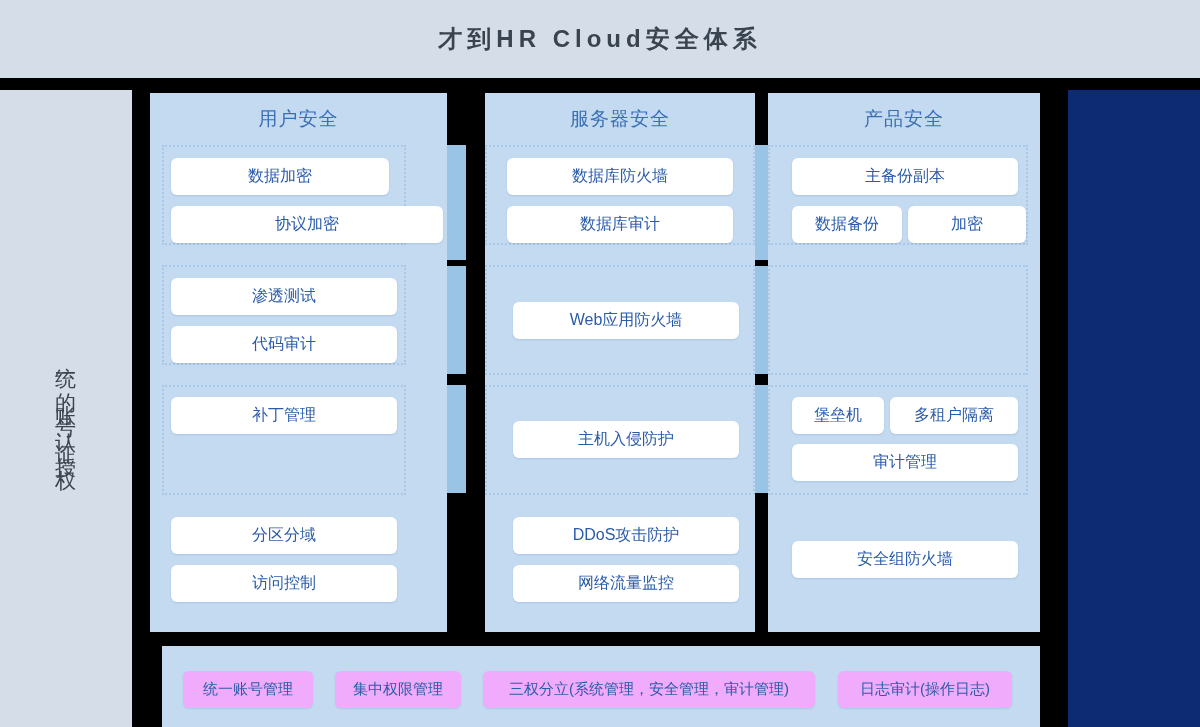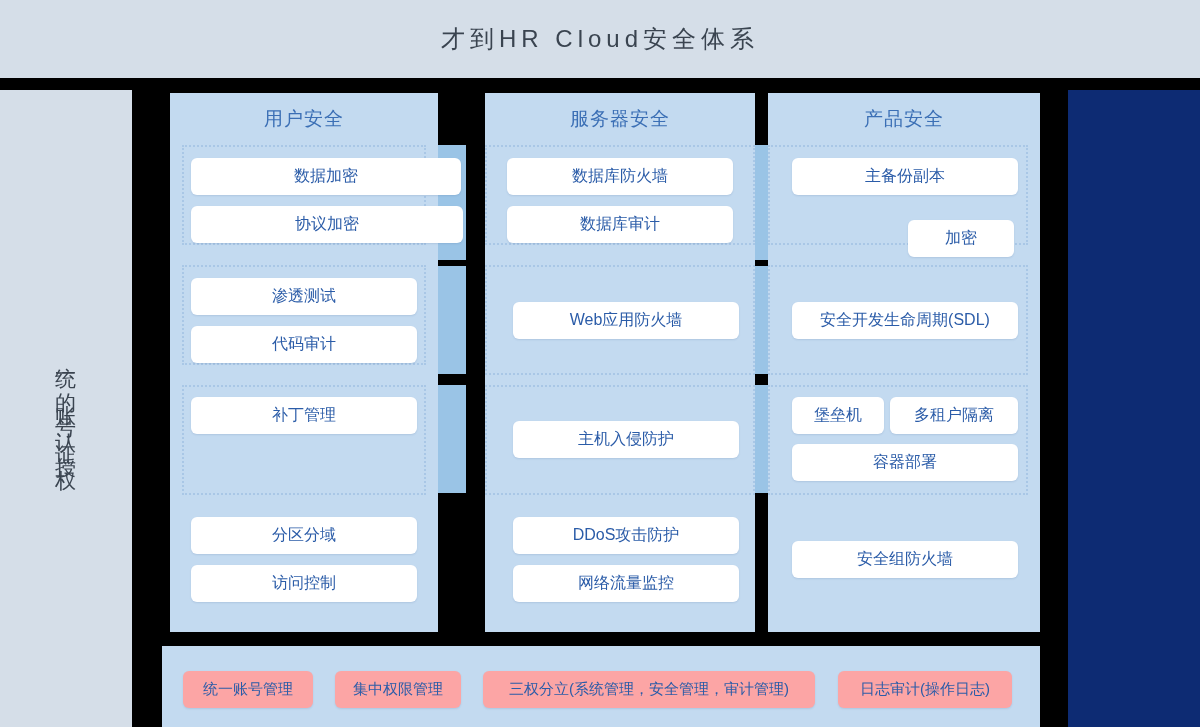--- a/index.html
+++ b/index.html
@@ -9,20 +9,21 @@
     font-family:"Liberation Sans","DejaVu Sans",sans-serif;
     overflow:hidden;
     position:relative;
   }
   .root{position:absolute;inset:0;}
 
   
   .titlebar{
     position:absolute;left:0;top:0;width:1200px;height:78px;
     background:#D5DEE8;
+    font-weight:bold;
   }
   .title{
     position:absolute;left:0;top:0;width:1200px;height:78px;
     display:flex;align-items:center;justify-content:center;
     font-size:24px;color:#3A4450;letter-spacing:5px;
     white-space:nowrap;
   }
 
   
   .leftbar{
@@ -47,21 +48,21 @@
   
   .col{
     position:absolute;top:93px;height:539px;
     background:#C3DAF0;
   }
   .col-head{
     position:absolute;left:0;top:0;width:100%;height:52px;
     display:flex;align-items:center;justify-content:center;
     font-size:19px;color:#3B6FB5;letter-spacing:1px;
   }
-  #col1{left:170px;width:268px;}
+  #col1{left:150px;width:268px;padding-left:29px;}
   #col2{left:466px;width:270px;margin-left:19px;}
   #col3{left:768px;width:272px;}
 
   
   .bridge{position:absolute;background:#9AC4E6;}
 
   
   .ring{
     position:absolute;
     border:2px dotted #A9C7E6;
@@ -78,21 +79,21 @@
     white-space:nowrap;
   }
 
   
   .bottombar{
     position:absolute;left:162px;top:646px;width:878px;height:81px;
     background:#C3DAF0;
   }
   .bitem{
     position:absolute;top:671px;height:37px;
-    background:#fca5a5;border-radius:6px;
+    background:#f0abfc;border-radius:6px;
     display:flex;align-items:center;justify-content:center;
     font-size:15px;color:#2B5CA8;
     box-shadow:0 1px 2px rgba(40,70,120,.13);
     white-space:nowrap;
   }
 </style>
 </head>
 <body>
 
 <div class="root">
@@ -120,21 +121,21 @@
   <div class="bridge" style="left:430px;top:385px;width:36px;height:108px"></div>
   <div class="bridge" style="left:736px;top:385px;width:32px;height:108px"></div>
 
   <div class="col" id="col1">
     <div class="col-head">用户安全</div>
 
     <div class="ring" style="left:12px;top:52px;width:244px;height:100px"></div>
     <div class="ring" style="left:12px;top:172px;width:244px;height:100px"></div>
     <div class="ring" style="left:12px;top:292px;width:244px;height:110px"></div>
 
-    <div class="item" style="left:21px;top:65px;width:270px;height:37px">数据加密</div>
+    <div class="item" style="left:21px;top:65px;width:218px;height:37px">数据加密</div>
     <div class="item" style="left:21px;top:113px;width:272px;height:37px">协议加密</div>
 
     <div class="item" style="left:21px;top:185px;width:226px;height:37px">渗透测试</div>
     <div class="item" style="left:21px;top:233px;width:226px;height:37px">代码审计</div>
 
     <div class="item" style="left:21px;top:304px;width:226px;height:37px">补丁管理</div>
 
     <div class="item" style="left:21px;top:424px;width:226px;height:37px">分区分域</div>
     <div class="item" style="left:21px;top:472px;width:226px;height:37px">访问控制</div>
   </div>
@@ -158,27 +159,27 @@
   </div>
 
   <div class="col" id="col3">
     <div class="col-head">产品安全</div>
 
     <div class="ring" style="left:0px;top:52px;width:260px;height:100px"></div>
     <div class="ring" style="left:0px;top:172px;width:260px;height:110px"></div>
     <div class="ring" style="left:0px;top:292px;width:260px;height:110px"></div>
 
     <div class="item" style="left:24px;top:65px;width:226px;height:37px">主备份副本</div>
-    <div class="item" style="left:140px;top:127px;width:106px;height:37px">加密</div>
+    <div class="item" style="left:24px;top:113px;width:110px;height:37px">数据备份</div>
+    <div class="item" style="left:140px;top:113px;width:118px;height:37px">加密</div>
 
-    <div class="item" style="left:24px;top:209px;width:226px;height:37px">安全开发生命周期(SDL)</div>
 
     <div class="item" style="left:24px;top:304px;width:92px;height:37px">堡垒机</div>
     <div class="item" style="left:122px;top:304px;width:128px;height:37px">多租户隔离</div>
-    <div class="item" style="left:24px;top:351px;width:226px;height:37px">容器部署</div>
+    <div class="item" style="left:24px;top:351px;width:226px;height:37px">审计管理</div>
 
     <div class="item" style="left:24px;top:448px;width:226px;height:37px">安全组防火墙</div>
   </div>
 
   <div class="bottombar"></div>
   <div class="bitem" style="left:183px;width:130px">统一账号管理</div>
   <div class="bitem" style="left:483px;width:332px">三权分立(系统管理，安全管理，审计管理)</div>
   <div class="bitem" style="left:335px;width:126px">集中权限管理</div>
   <div class="bitem" style="left:838px;width:174px">日志审计(操作日志)</div>
 

